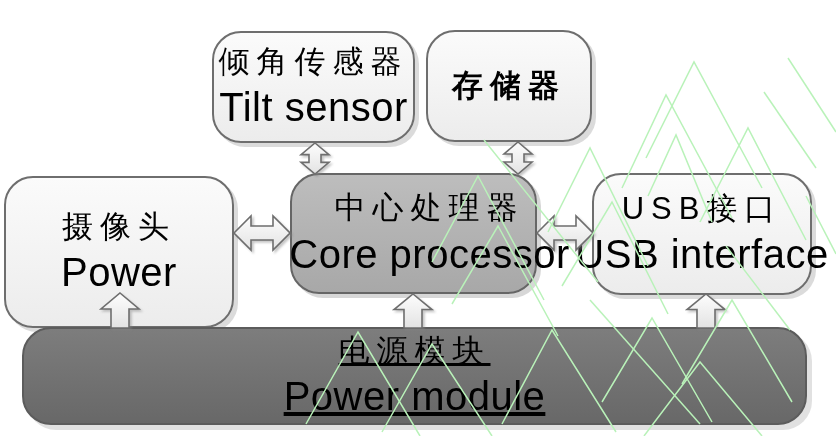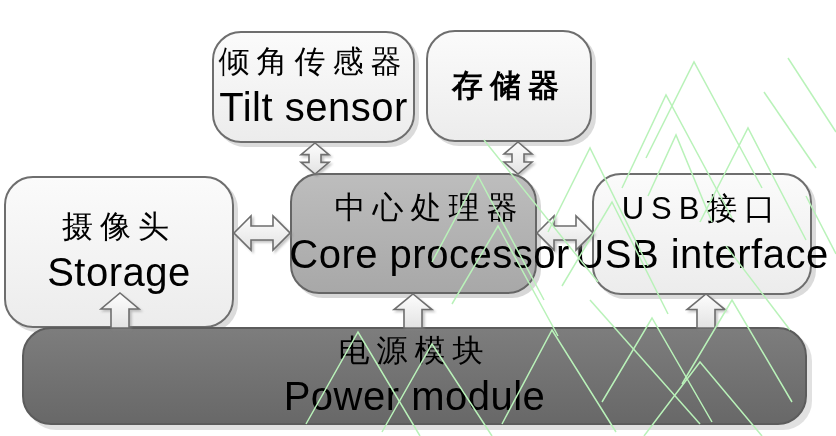--- a/index.html
+++ b/index.html
@@ -18,20 +18,21 @@
   }
   .block.medium{
     background:linear-gradient(180deg,#bdbdbd 0%,#a8a8a8 100%);
     border:2px solid #666666;
     box-shadow:4px 4px 0 rgba(176,176,176,0.5);
   }
   .block.dark{
     background:linear-gradient(180deg,#7d7d7d 0%,#686868 100%);
     border:2px solid #5c5c5c;
     box-shadow:5px 5px 0 rgba(200,200,200,0.55);
+    text-decoration:underline;
   }
   .zh{font-size:31px;line-height:1.32;letter-spacing:7px;white-space:nowrap;}
   .en{font-size:40px;line-height:1.25;white-space:nowrap;letter-spacing:0.5px;}
   .arrow{
     position:absolute;z-index:5;
     filter:drop-shadow(2.5px 2.5px 1px rgba(130,130,130,0.45));
   }
   .arrow polygon{fill:url(#arrowFill);stroke:#6e6e6e;stroke-width:1.6;}
   .watermark{
     position:absolute;left:0;top:0;width:836px;height:436px;
@@ -71,21 +72,21 @@
     <div class="zh">倾角传感器</div>
     <div class="en">Tilt sensor</div>
   </div>
 
   <div class="block light" id="b-storage">
     <div class="zh">存储器</div>
   </div>
 
   <div class="block light" id="b-camera">
     <div class="zh">摄像头</div>
-    <div class="en">Storage</div>
+    <div class="en">Power</div>
   </div>
 
   <div class="block medium" id="b-core">
     <div class="zh">中心处理器</div>
     <div class="en">Core processor</div>
   </div>
 
   <div class="block light" id="b-usb">
     <div class="zh">USB接口</div>
     <div class="en">USB interface</div>

